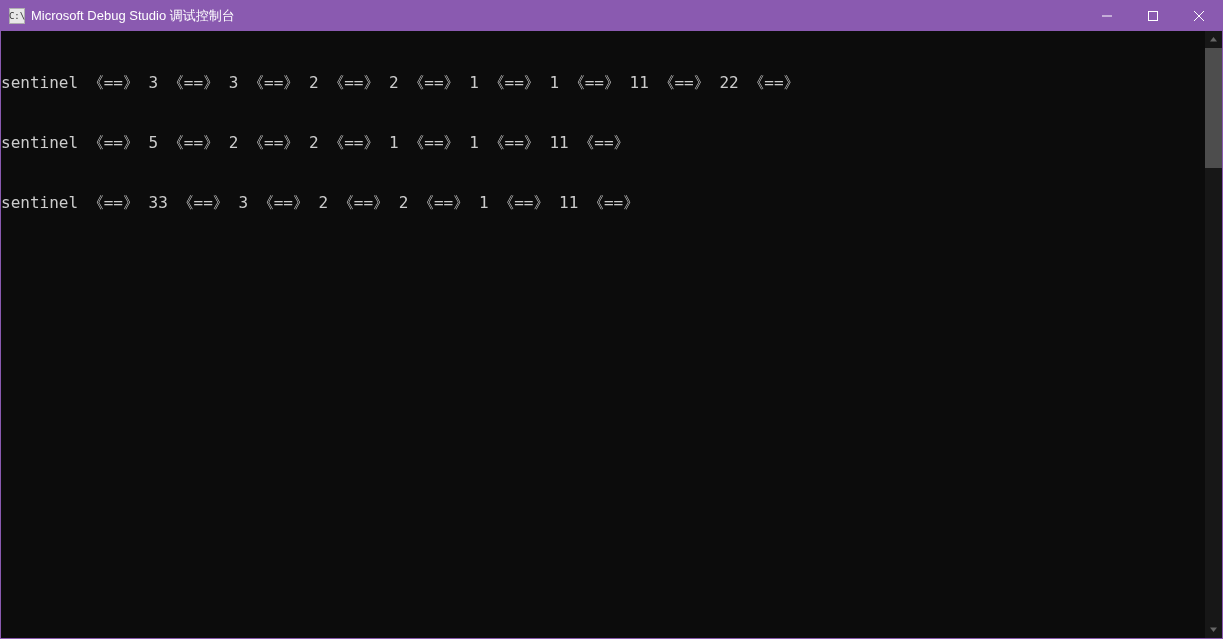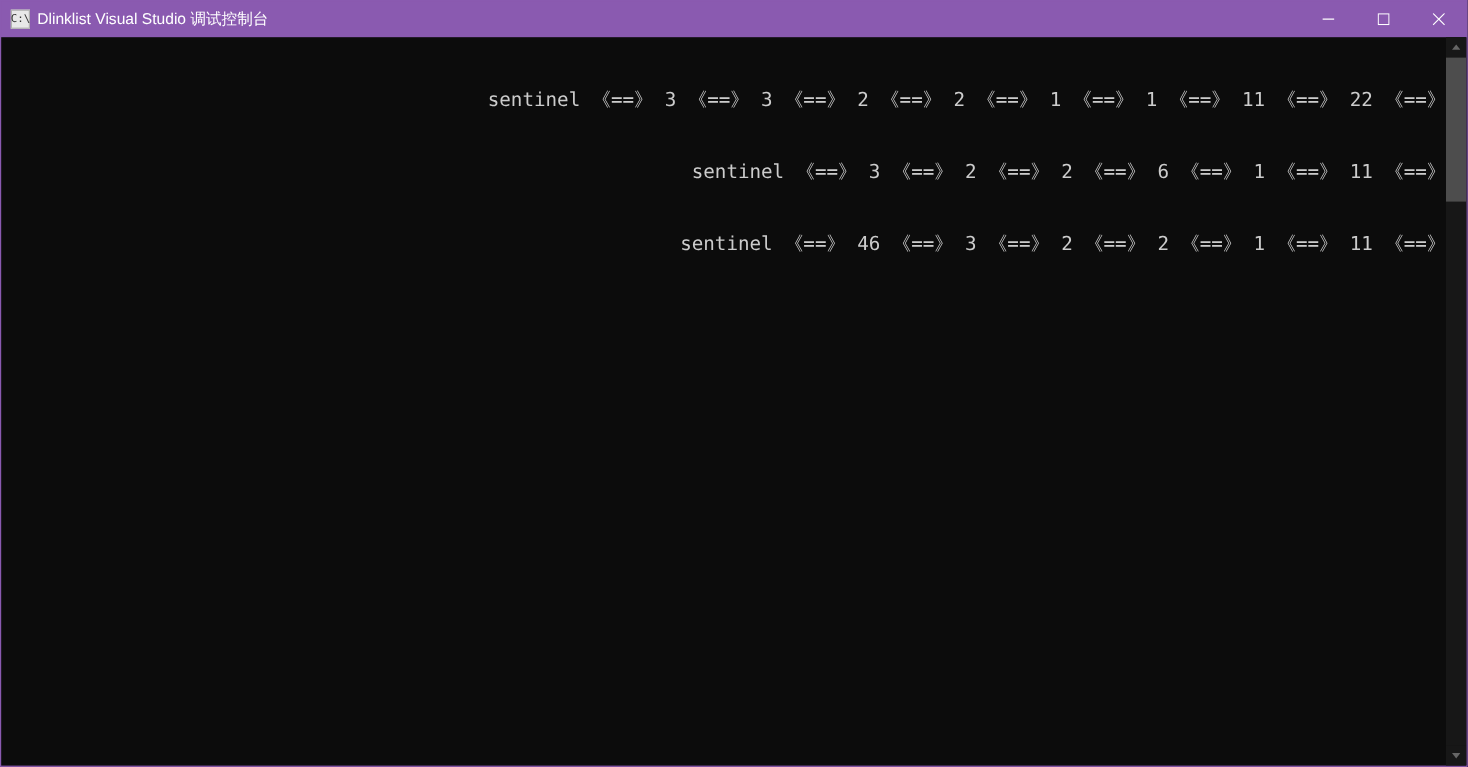--- a/index.html
+++ b/index.html
@@ -77,21 +77,20 @@
       padding: 2px 0 0 0;
       font-family: 'NSimSun', 'SimSun', 'Consolas', monospace;
       font-size: 16px;
       line-height: 20px;
       color: #cccccc;
       white-space: pre;
       overflow: hidden;
     }
     .console-line {
       white-space: pre;
-      text-align: right;
     }
     .scrollbar {
       width: 17px;
       background: #171717;
       display: flex;
       flex-direction: column;
     }
     .scroll-btn {
       height: 17px;
       background: #171717;
@@ -121,21 +120,21 @@
     }
   </style>
 </head>
 <body>
 
 <div class="window">
   <div class="titlebar">
     <div class="titlebar-icon">
       <span>C:\</span>
     </div>
-    <div class="titlebar-title">Dlinklist Visual Studio 调试控制台</div>
+    <div class="titlebar-title">Microsoft Debug Studio 调试控制台</div>
     <div class="titlebar-spacer"></div>
     <div class="titlebar-buttons">
       <div class="titlebar-btn">
         <svg viewBox="0 0 10 10">
           <line x1="0" y1="5" x2="10" y2="5" stroke="#ffffff" stroke-width="1"></line>
         </svg>
       </div>
       <div class="titlebar-btn">
         <svg viewBox="0 0 10 10">
           <rect x="0.5" y="0.5" width="9" height="9" stroke="#ffffff" stroke-width="1" fill="none"></rect>
@@ -145,22 +144,22 @@
         <svg viewBox="0 0 10 10">
           <line x1="0" y1="0" x2="10" y2="10" stroke="#ffffff" stroke-width="1"></line>
           <line x1="10" y1="0" x2="0" y2="10" stroke="#ffffff" stroke-width="1"></line>
         </svg>
       </div>
     </div>
   </div>
   <div class="console-area">
     <div class="console-content">
       <div class="console-line">sentinel 《==》 3 《==》 3 《==》 2 《==》 2 《==》 1 《==》 1 《==》 11 《==》 22 《==》</div>
-      <div class="console-line">sentinel 《==》 3 《==》 2 《==》 2 《==》 6 《==》 1 《==》 11 《==》</div>
-      <div class="console-line">sentinel 《==》 46 《==》 3 《==》 2 《==》 2 《==》 1 《==》 11 《==》</div>
+      <div class="console-line">sentinel 《==》 5 《==》 2 《==》 2 《==》 1 《==》 1 《==》 11 《==》</div>
+      <div class="console-line">sentinel 《==》 33 《==》 3 《==》 2 《==》 2 《==》 1 《==》 11 《==》</div>
       <div class="console-line"></div>
     </div>
     <div class="scrollbar">
       <div class="scroll-btn">
         <svg viewBox="0 0 7 7">
           <path d="M3.5 1 L7 5.5 L0 5.5 Z"></path>
         </svg>
       </div>
       <div class="scroll-track">
         <div class="scroll-thumb"></div>

